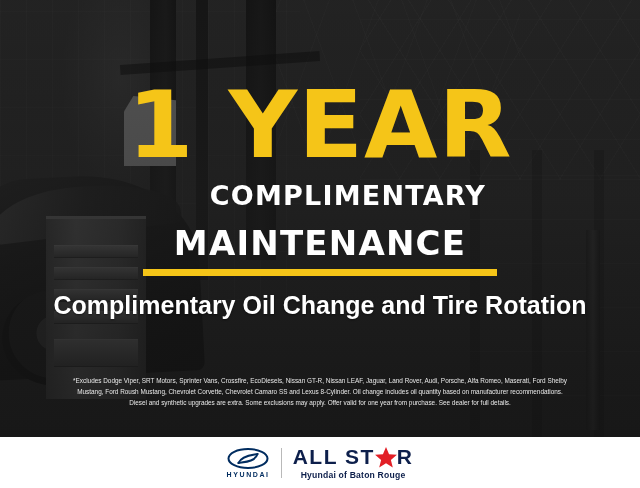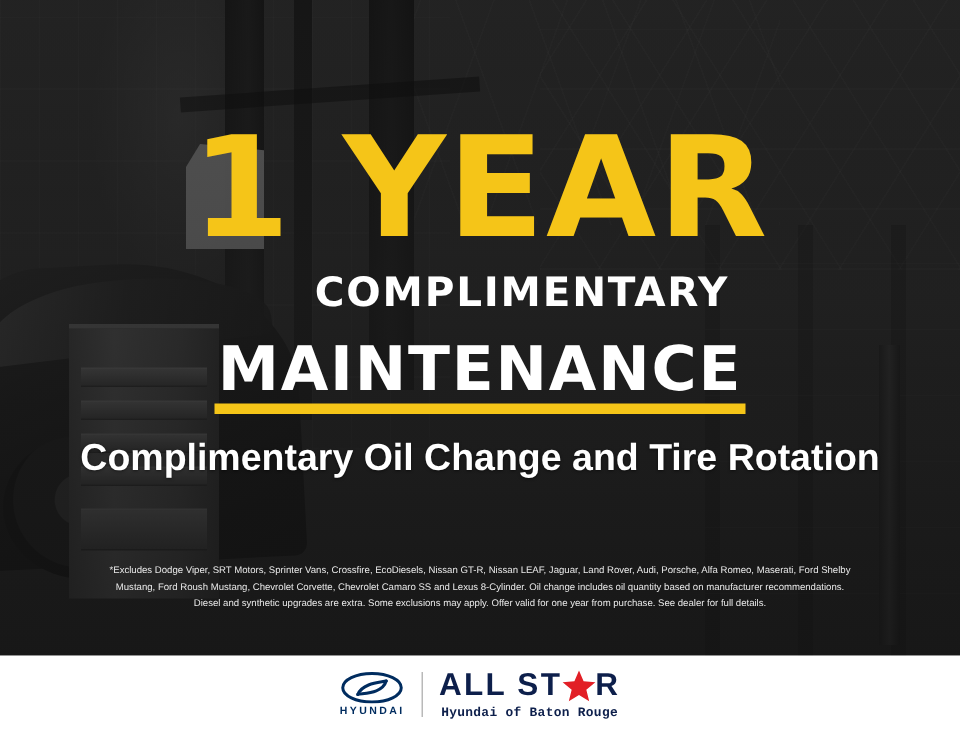--- a/index.html
+++ b/index.html
@@ -198,21 +198,21 @@
   .sub1, .sub2 {
     position: absolute;
     left: 0;
     width: 640px;
     color: #ffffff;
     font-weight: bold;
     font-family: "DejaVu Sans", sans-serif;
     line-height: 1;
   }
   .sub1 { top: 182px; font-size: 27px; letter-spacing: 1.2px; margin-left: 28px; }
-  .sub2 { top: 226px; font-size: 41px; letter-spacing: 1.2px; }
+  .sub2 { top: 226px; font-size: 34px; letter-spacing: 1.2px; }
 
   .rule {
     position: absolute;
     left: 143px; top: 269px;
     width: 354px; height: 7px;
     background: #F5C518;
   }
 
   .offer {
     position: absolute;
@@ -286,21 +286,21 @@
     letter-spacing: 1.5px;
     font-family: "Liberation Sans", sans-serif;
     line-height: 22px;
   }
   .star-svg { width: 24px; height: 23px; margin: 0 -1px; }
   .allstar-sub {
     color: #0d1f4b;
     font-size: 8.6px;
     font-weight: bold;
     letter-spacing: .2px;
-    font-family: Liberation Mono, monospace;
+    font-family: Liberation Sans, sans-serif;
     margin-top: 1px;
   }
 </style>
 </head>
 <body>
 
 <div id="banner">
 
   <div class="photo">
     <div class="wall-seams"></div>

